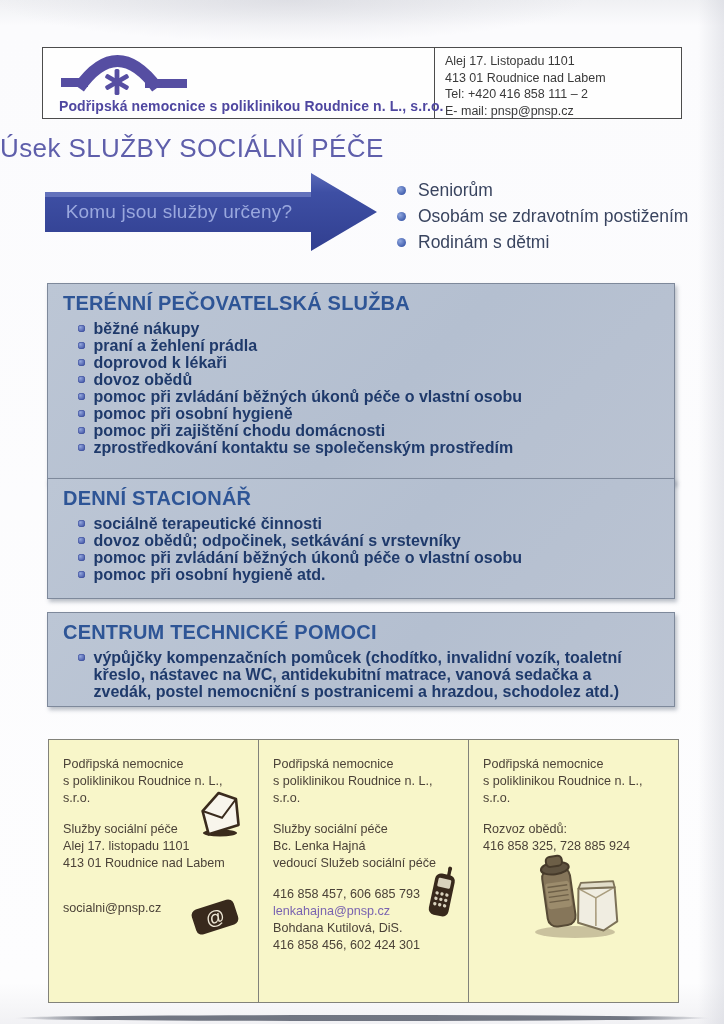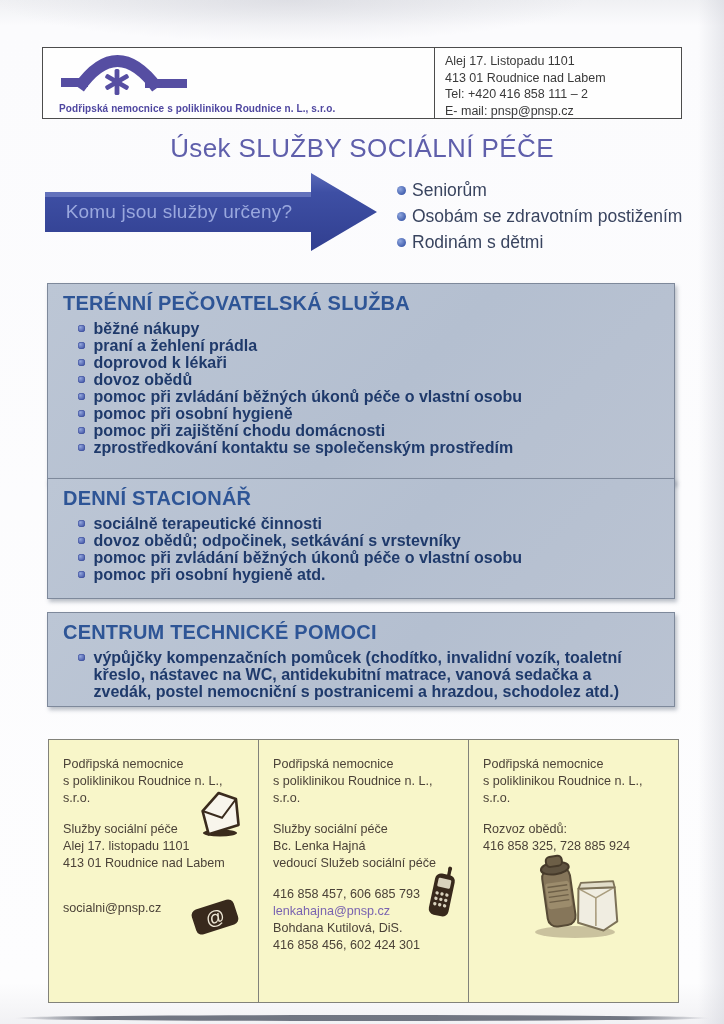--- a/index.html
+++ b/index.html
@@ -18,38 +18,38 @@
   }
   
   .letterhead {
     position:absolute; left:42px; top:47px; width:640px; height:72px;
     border:1px solid #4c4c4c; display:flex; background:#fefefe;
   }
   .lh-left { width:392px; border-right:1px solid #4c4c4c; position:relative; padding:4px 0 0 16px; }
   .lh-logo { display:block; }
   .lh-org {
     position:absolute; left:16px; bottom:4px;
-    font-size:10px; font-weight:700; color:#4f47a0; letter-spacing:.1px; white-space:nowrap;text-align:right;
+    font-size:14px; font-weight:700; color:#4f47a0; letter-spacing:.1px; white-space:nowrap;text-align:right;
   }
   .lh-right { flex:1; padding:5px 6px 0 10px; font-size:12.5px; color:#3a3a3a; line-height:16.5px; }
   
   .page-title {
-    position:absolute; left:0; top:133px; width:100%; text-align:center;
+    position:absolute; left:0; top:133px; width:100%; text-align:left;
     font-size:26px; font-weight:400; color:#5f5fab; letter-spacing:.4px; margin:0;
   }
   
   .arrow-banner { position:absolute; left:45px; top:171px; width:332px; height:83px; }
   .arrow-label {
     position:absolute; left:0; top:21px; width:268px; height:40px;
     display:flex; align-items:center; justify-content:center;
     color:#9aa8de; font-size:19px; letter-spacing:.2px;
   }
   
   .audience { position:absolute; left:397px; top:177px; margin:0; padding:0; list-style:none; }
-  .audience li { display:flex; align-items:center; gap:6px; line-height:26px;
+  .audience li { display:flex; align-items:center; gap:12px; line-height:26px;
     font-size:17.5px; color:#39445f; }
   .aud-dot { width:9px; height:9px; border-radius:50%; flex:none;
     background:radial-gradient(circle at 35% 35%, #8fa6de, #3f5cac 75%); }
   
   .section-box {
     position:absolute; left:47px; width:628px;
     background:linear-gradient(135deg, #bcc6d5 0%, #b4bfd0 55%, #bac3d2 100%);
     border:1px solid #7e899b; box-shadow:2px 3px 4px rgba(105,115,132,.45);
   }
   .section-box h2 { margin:8px 0 5px 15px; font-size:20px; color:#2e5596; letter-spacing:.2px; }

